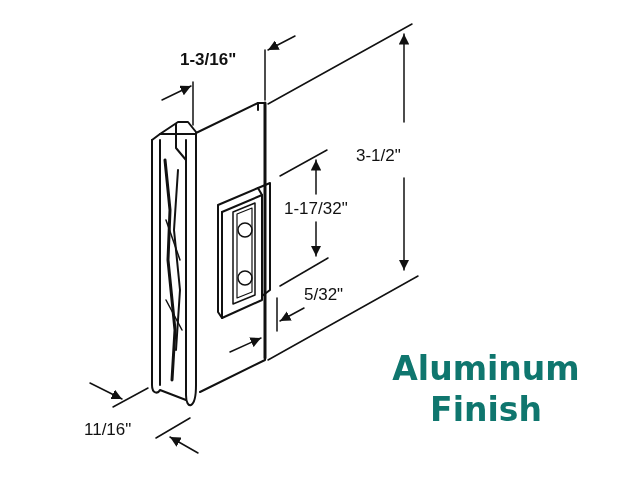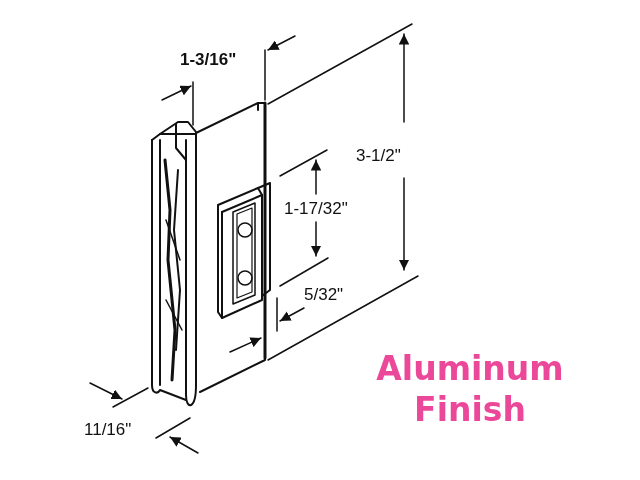--- a/index.html
+++ b/index.html
@@ -1,20 +1,20 @@
 <!DOCTYPE html>
 <html><head>
 <meta charset="utf-8">
 <style>
   html, body { margin: 0; padding: 0; background: #ffffff; }
   body { width: 640px; height: 480px; position: relative; overflow: hidden; font-family: "Liberation Sans", sans-serif; }
   #drawing { position: absolute; left: 0; top: 0; }
   .dim { position: absolute; color: #111; font-family: "Liberation Sans", sans-serif; font-size: 17px; white-space: nowrap; }
   .dim.bold { font-weight: bold; }
-  .caption { position: absolute; left: 360px; width: 220px; text-align: center; font-family: "DejaVu Sans", sans-serif; font-weight: bold; font-size: 33px; color: #ec4899; line-height: 1; }
+  .caption { position: absolute; left: 376px; width: 220px; text-align: center; font-family: "DejaVu Sans", sans-serif; font-weight: bold; font-size: 33px; color: #0f766e; line-height: 1; }
 </style>
 </head>
 <body>
 
 <svg id="drawing" width="640" height="480" viewBox="0 0 640 480" xmlns="http://www.w3.org/2000/svg">
   <defs>
     <marker id="arr" viewBox="0 0 10 10" refX="10" refY="5" markerWidth="7" markerHeight="7" orient="auto-start-reverse">
       <path d="M0,0 L10,5 L0,10 z" fill="#111"></path>
     </marker>
   </defs>

